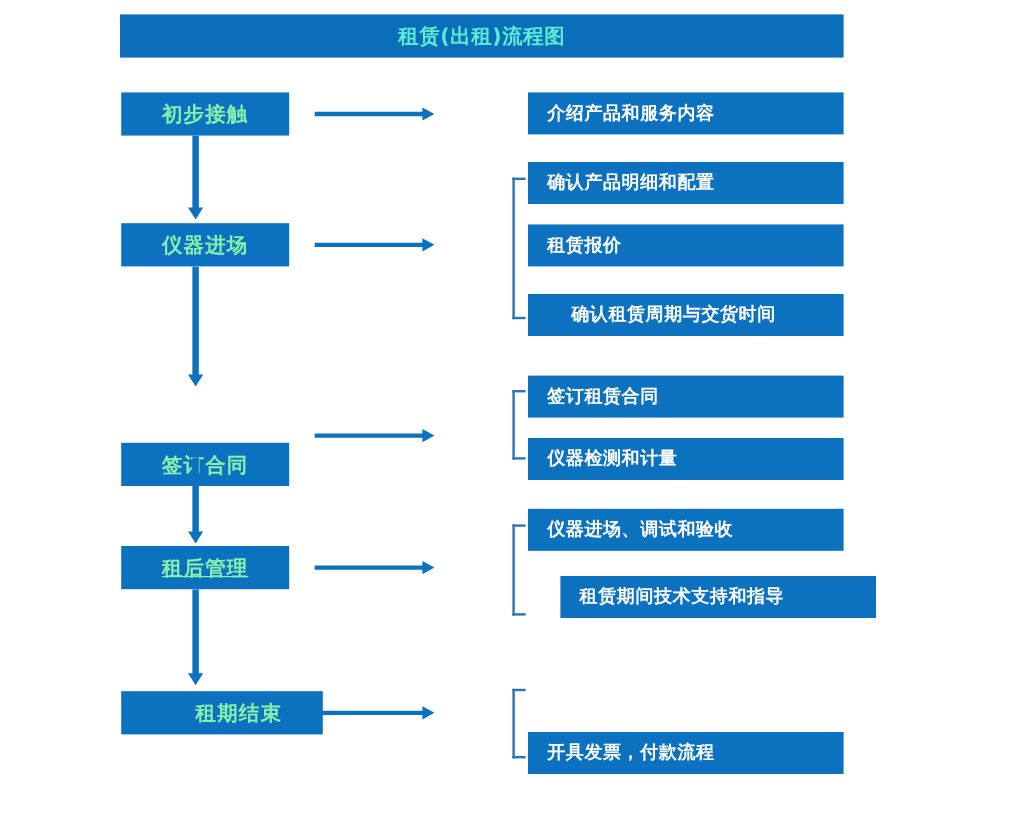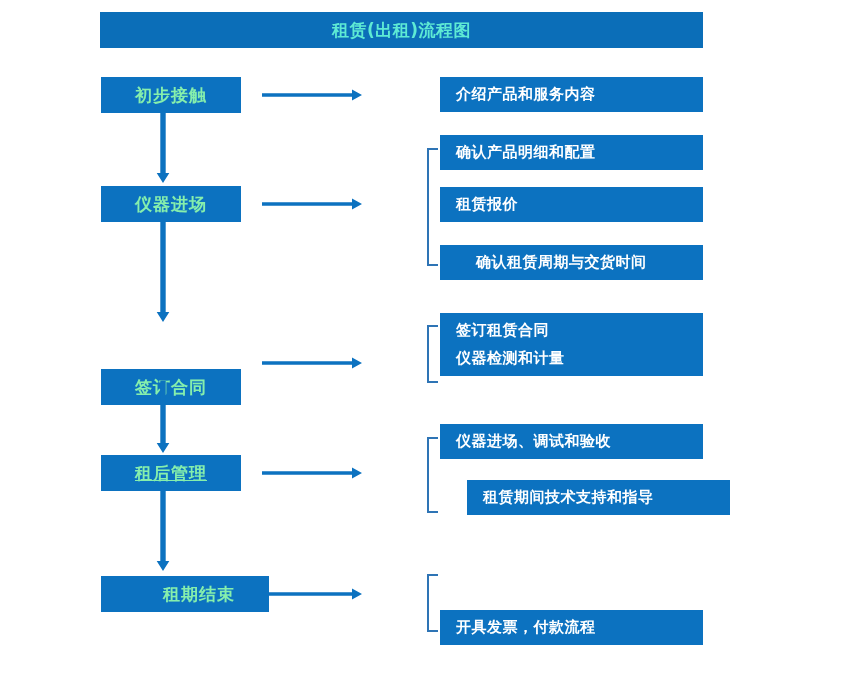--- a/index.html
+++ b/index.html
@@ -115,21 +115,21 @@
 
   <div class="stage-box" style="top:345px;margin-top:24px;">签订合同</div>
 
   <svg class="h-arrow" style="left:262px; top:356px; width:100px; height:14px;" viewBox="0 0 100 14">
     <path d="M0 5.2 L90 5.2 L90 1.5 L100 7 L90 12.5 L90 8.8 L0 8.8 Z" fill="#0C72C0"></path>
   </svg>
 
   <div class="bracket" style="left:427px; top:325px; height:58px;"></div>
 
   <div class="detail-box" style="top:313px;">签订租赁合同</div>
-  <div class="detail-box" style="top:341px;">仪器检测和计量</div>
+  <div class="detail-box" style="top:365px;">仪器检测和计量</div>
 
   <svg class="v-arrow" style="left:156px; top:381px; width:14px; height:72px;" viewBox="0 0 14 72">
     <path d="M4.3 0 L9.7 0 L9.7 62 L13.3 62 L7 72 L0.7 62 L4.3 62 Z" fill="#0C72C0"></path>
   </svg>
 
   <div class="stage-box" style="top:455px;text-decoration:underline;">租后管理</div>
 
   <svg class="h-arrow" style="left:262px; top:466px; width:100px; height:14px;" viewBox="0 0 100 14">
     <path d="M0 5.2 L90 5.2 L90 1.5 L100 7 L90 12.5 L90 8.8 L0 8.8 Z" fill="#0C72C0"></path>
   </svg>

